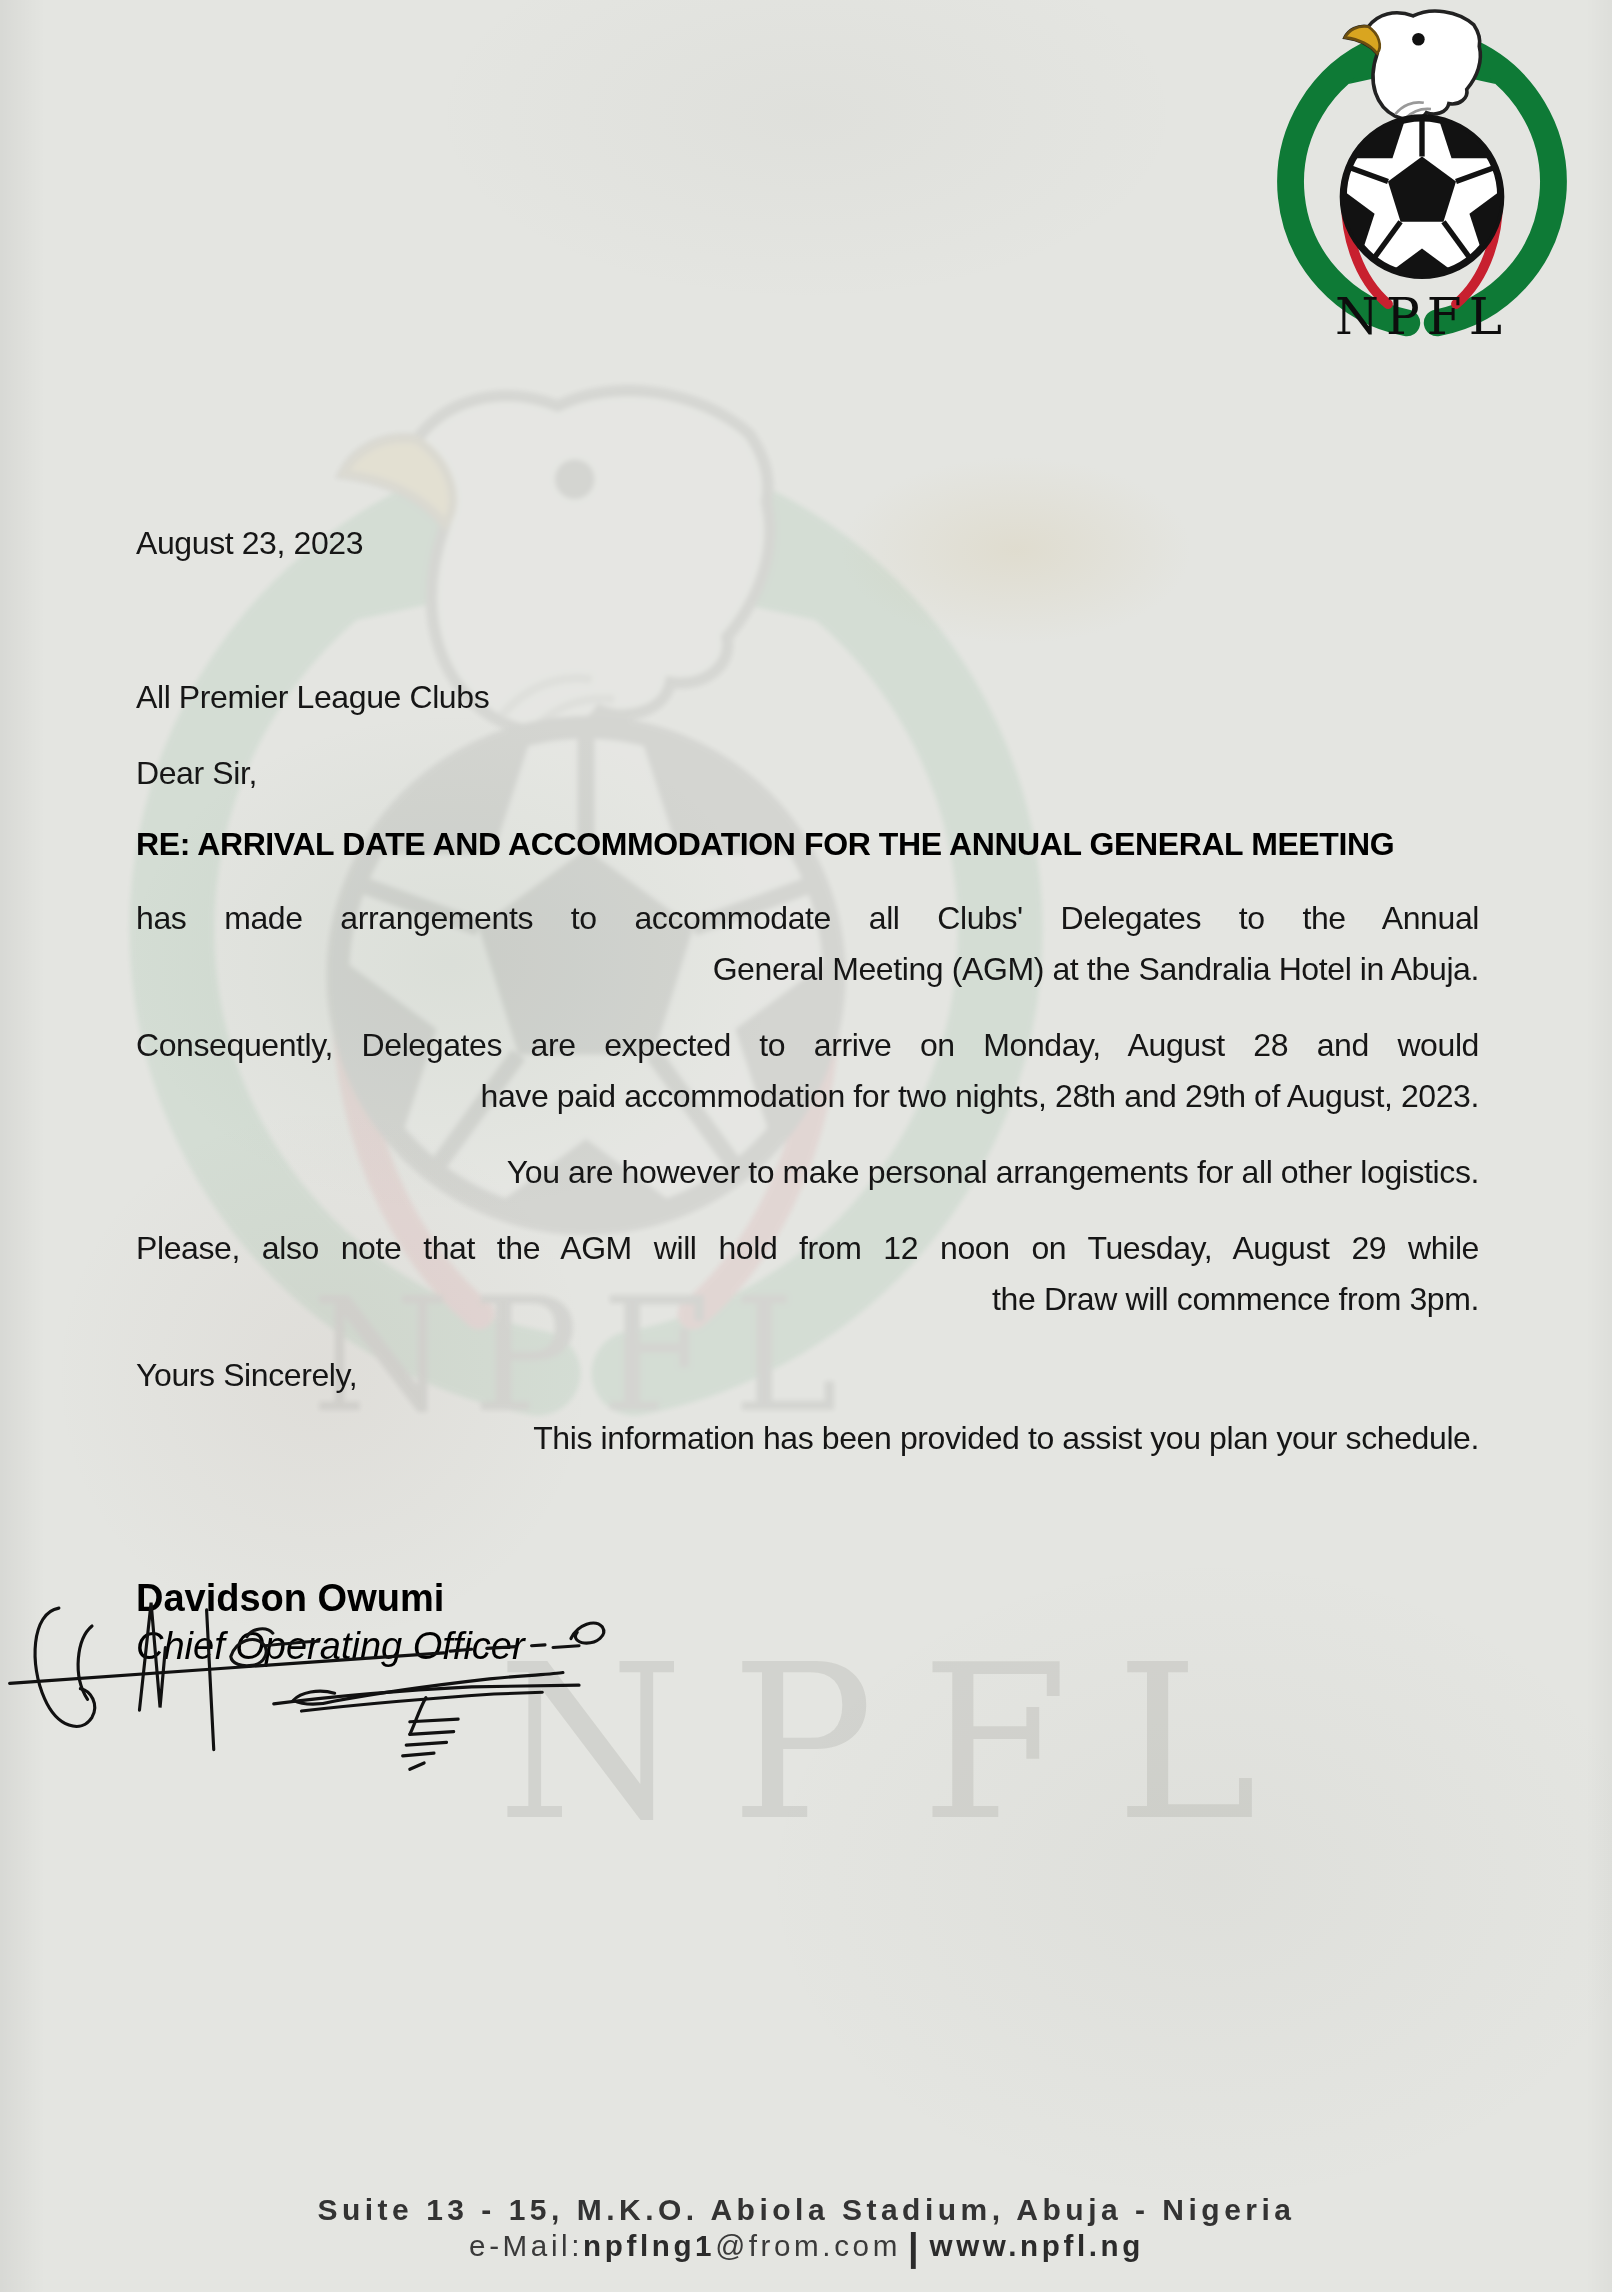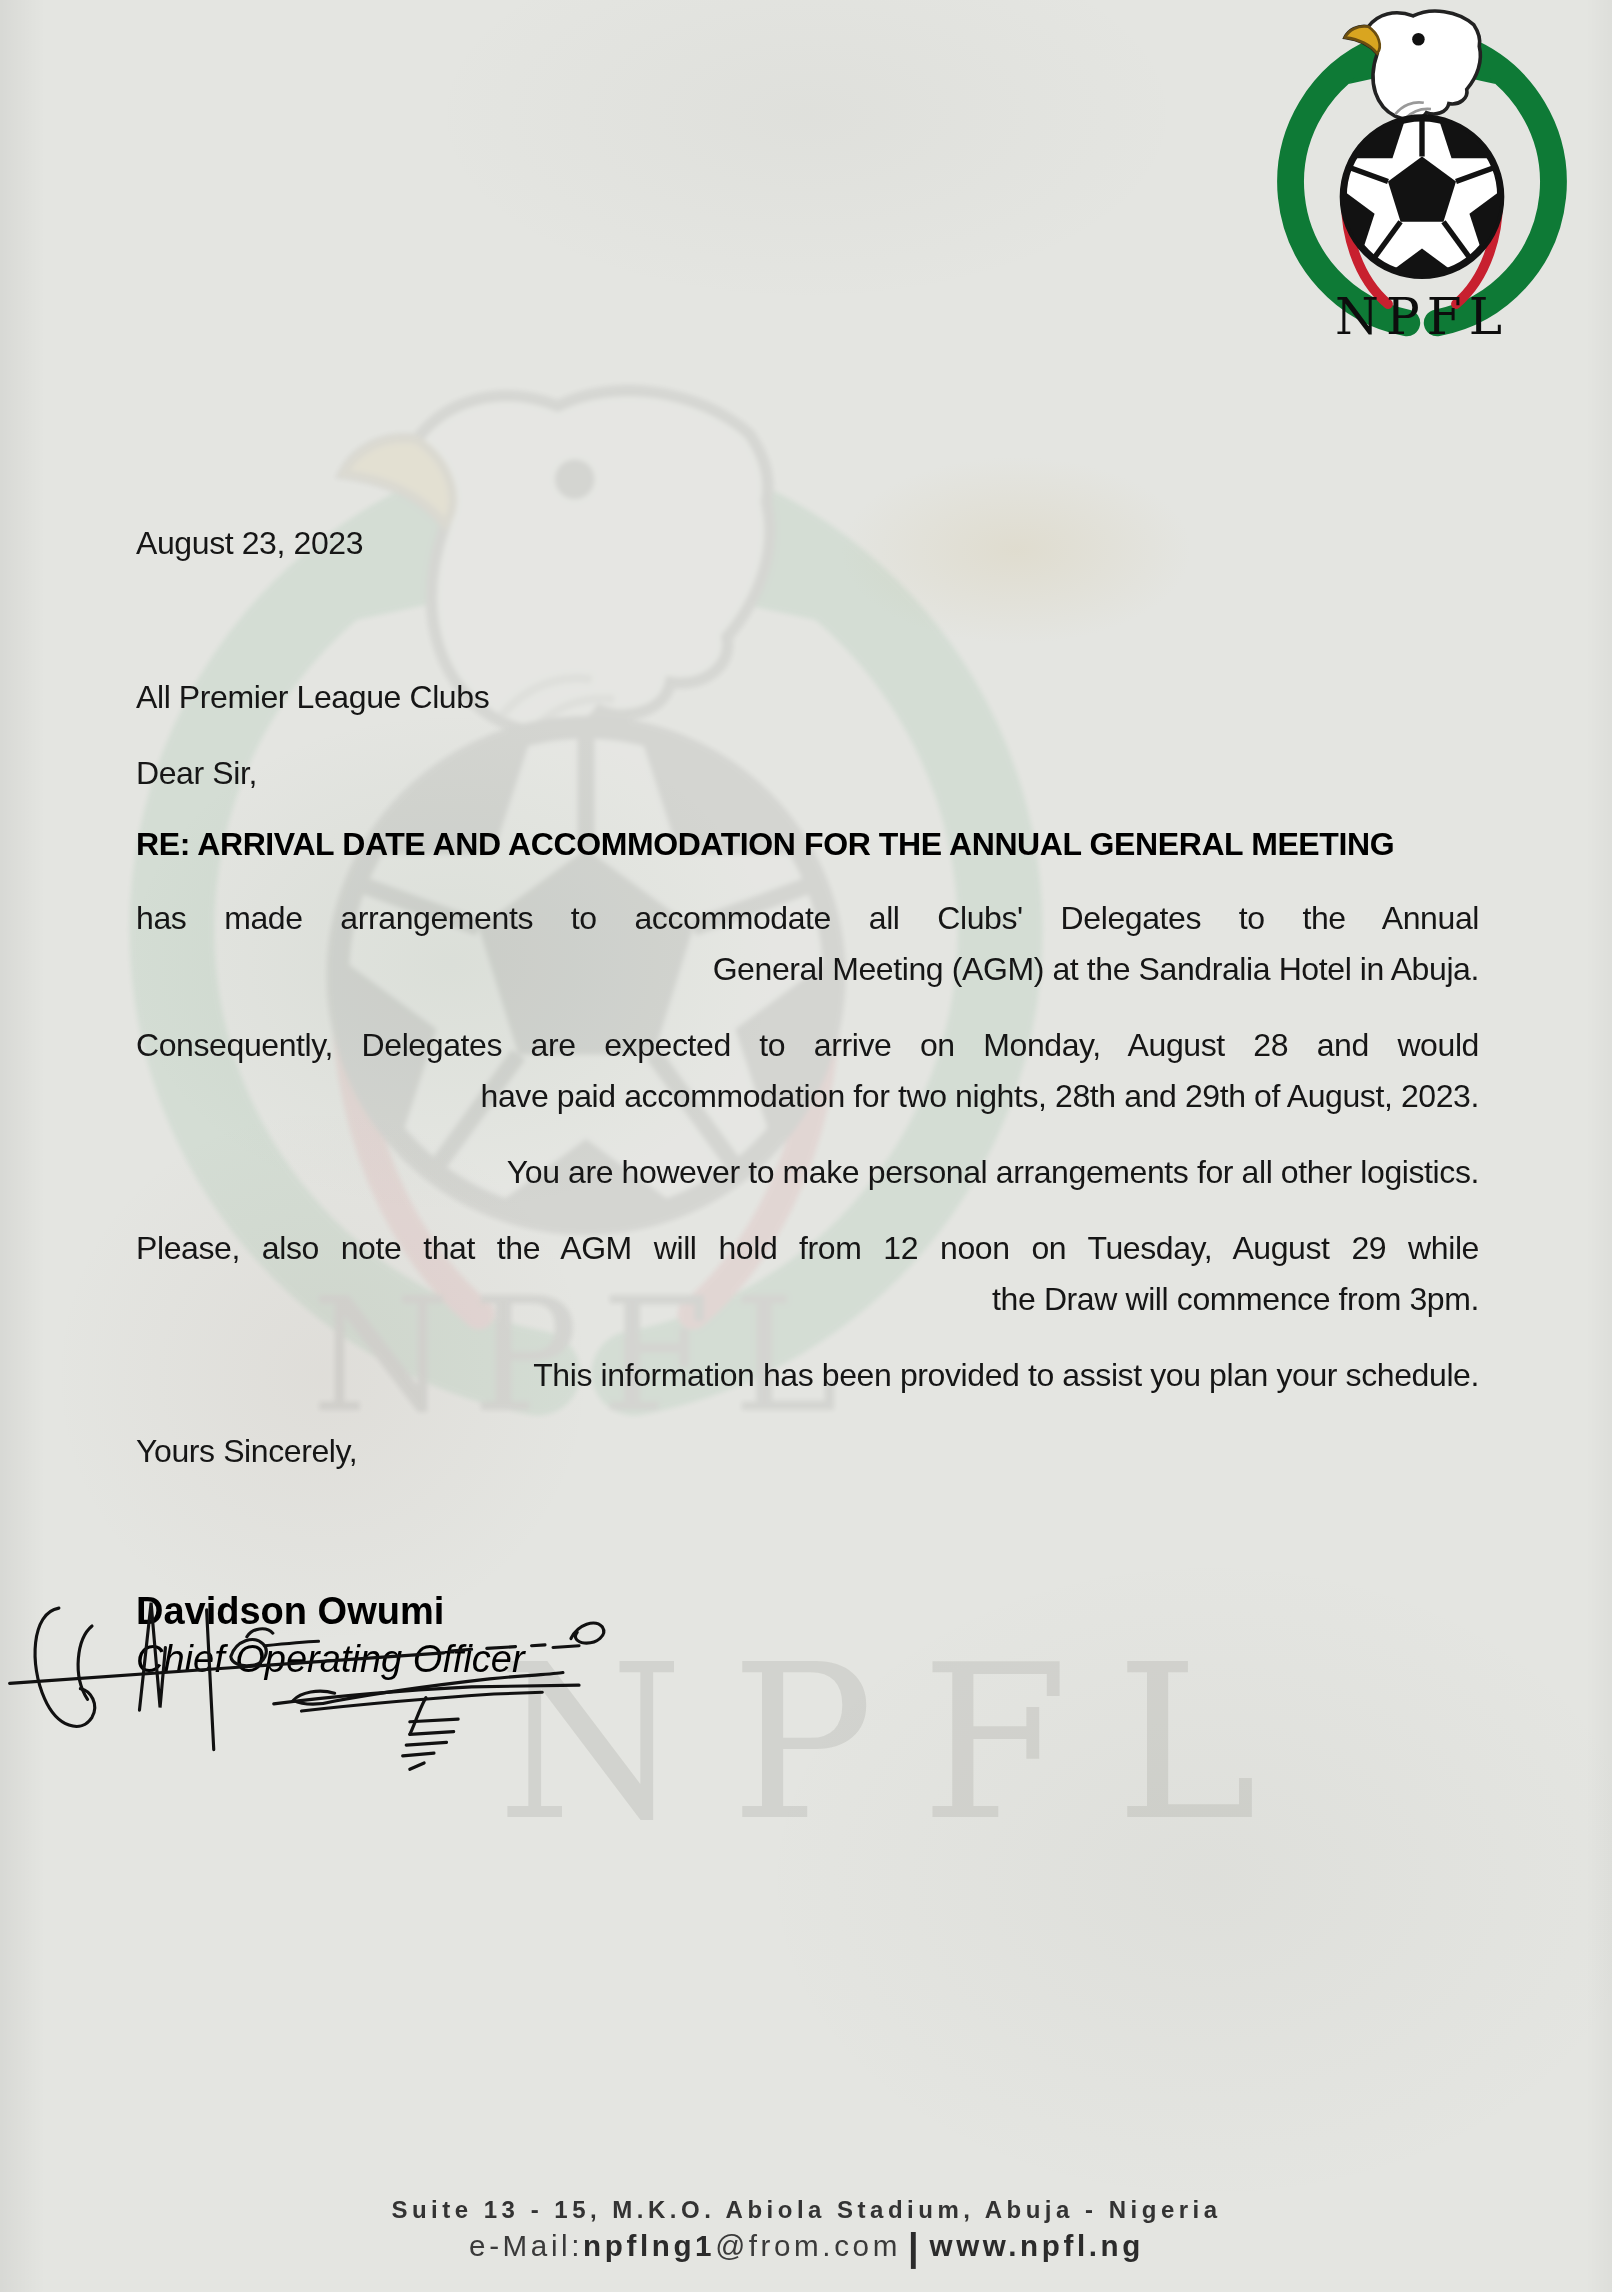--- a/index.html
+++ b/index.html
@@ -52,21 +52,21 @@
   
   .signature{
     position:absolute;left:4.5px;top:1592px;width:627px;height:188px;
   }
   
   .footer{
     position:absolute;left:0;top:2192px;width:100%;
     text-align:center;color:#2e2e2e;
   }
   .footer-address{
-    font-size:24px;font-weight:bold;letter-spacing:4.5px;line-height:36px;color:#333;
+    font-size:30px;font-weight:bold;letter-spacing:4.5px;line-height:36px;color:#333;
   }
   .footer-contacts{
     font-size:29.6px;letter-spacing:3.6px;line-height:36px;color:#3a3a3a;
   }
   .fc-bold{font-weight:bold;color:#2b2b2b;}
   .fc-sep{font-weight:bold;font-size:38px;vertical-align:-3.6px;padding:0 7.2px;color:#2b2b2b;}
 </style>
 </head>
 <body>
 
@@ -146,25 +146,25 @@
         <div class="jline">Consequently, Delegates are expected to arrive on Monday, August 28 and would</div>
         <div class="lline">have paid accommodation for two nights, 28th and 29th of August, 2023.</div>
       </div>
     <div class="block">
         <div class="lline">You are however to make personal arrangements for all other logistics.</div>
       </div>
     <div class="block">
         <div class="jline">Please, also note that the AGM will hold from 12 noon on Tuesday, August 29 while</div>
         <div class="lline">the Draw will commence from 3pm.</div>
       </div>
+    <div class="block closing">Yours Sincerely,</div>
+
     <div class="block">
         <div class="lline">This information has been provided to assist you plan your schedule.</div>
       </div>
-
-    <div class="block closing">Yours Sincerely,</div>
 
     <div class="sig-name">Davidson Owumi</div>
     <div class="sig-title">Chief Operating Officer</div>
   </main>
 
   <svg class="signature" viewBox="0 0 700 210">
     <g fill="none" stroke="#111111" stroke-width="3.5" stroke-linecap="round">
 
       <path d="M5,102 L490,68"></path>
       <path d="M497,66 L521,64"></path>

